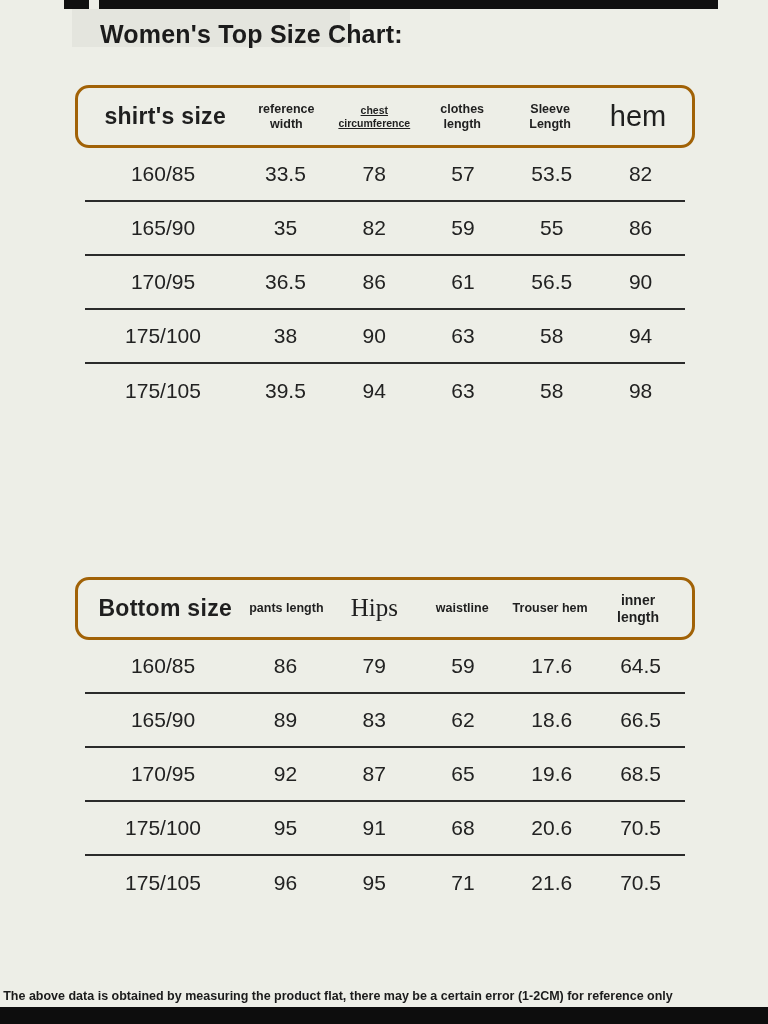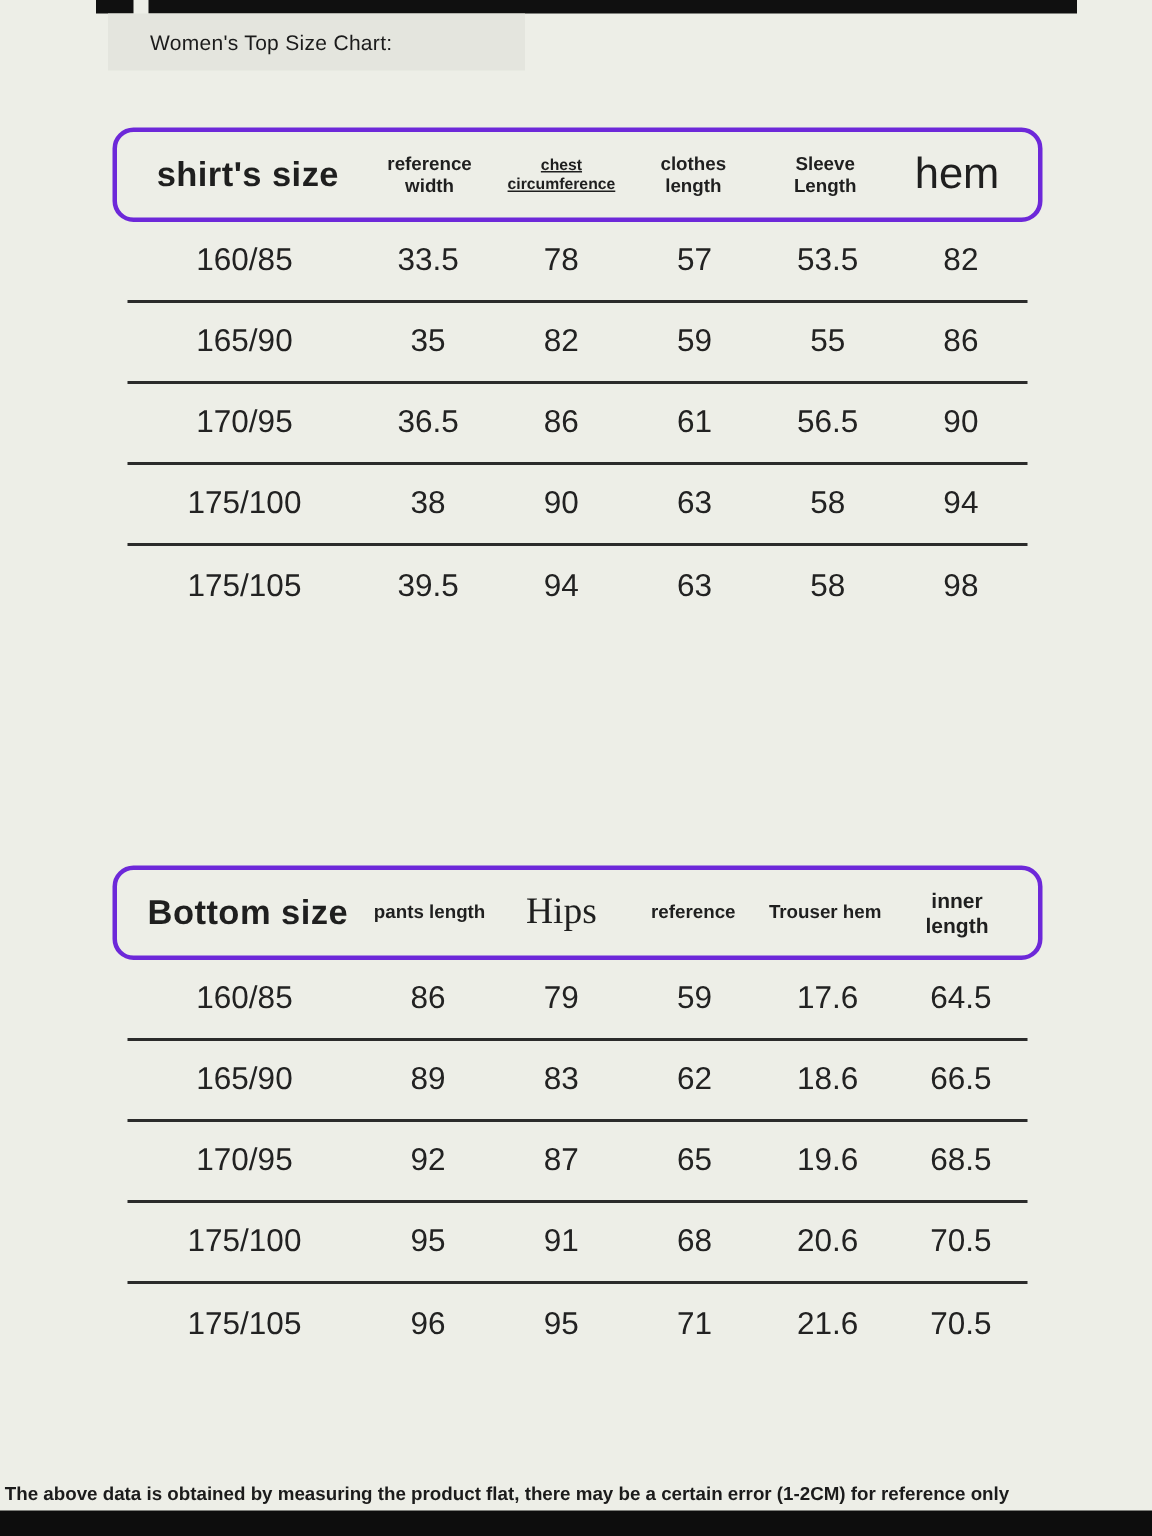--- a/index.html
+++ b/index.html
@@ -16,35 +16,35 @@
   
   .strip { position:absolute; top:0; height:9px; background:#101010; }
   .strip.s1 { left:64px; width:25px; }
   .strip.s2 { left:99px; width:619px; }
   .bottom-bar { position:absolute; left:0; bottom:0; width:768px; height:17px; background:#0d0d0d; }
 
   .title-highlight { position:absolute; top:9px; left:72px; width:278px; height:38px; background:#e4e5de; }
 
   .chart-title {
     position:absolute;
-    font-size:14px;
-    font-weight:400;
+    font-size:25px;
+    font-weight:700;
     letter-spacing:0.2px;
     color:#1b1b1b;
   }
   .chart-title.t0 { top:20px; left:100px; }
   .chart-title.t1 { top:518px; left:80px; }
 
   .size-table { position:absolute; left:75px; width:620px; }
   #table0 { top:85px; }
   #table1 { top:577px; }
 
   .header-box {
     height:63px;
-    border:3px solid #6d28d9;
+    border:3px solid #a16207;
     border-radius:14px;
     display:flex;
     align-items:center;
     padding:0 10px;
   }
   .hcell, .cell {
     text-align:center;
     line-height:1.15;
   }
   .c0 { width:26%; }
@@ -141,21 +141,21 @@
         </div>
       </div>
   </div>
 
 
   <div class="size-table" id="table1">
     <div class="header-box">
       <div class="hcell c0 h-lg">Bottom size</div>
       <div class="hcell c1 h-sm wrap">pants length</div>
       <div class="hcell c2 h-xl2">Hips</div>
-      <div class="hcell c3 h-sm">reference</div>
+      <div class="hcell c3 h-sm">waistline</div>
       <div class="hcell c4 h-sm wrap">Trouser hem</div>
       <div class="hcell c5 h-md wrap">inner length</div>
     </div>
     <div class="rows" id="rows1">
         <div class="row">
           <div class="cell c0">160/85</div>
           <div class="cell c1">86</div>
           <div class="cell c2">79</div>
           <div class="cell c3">59</div>
           <div class="cell c4">17.6</div>

